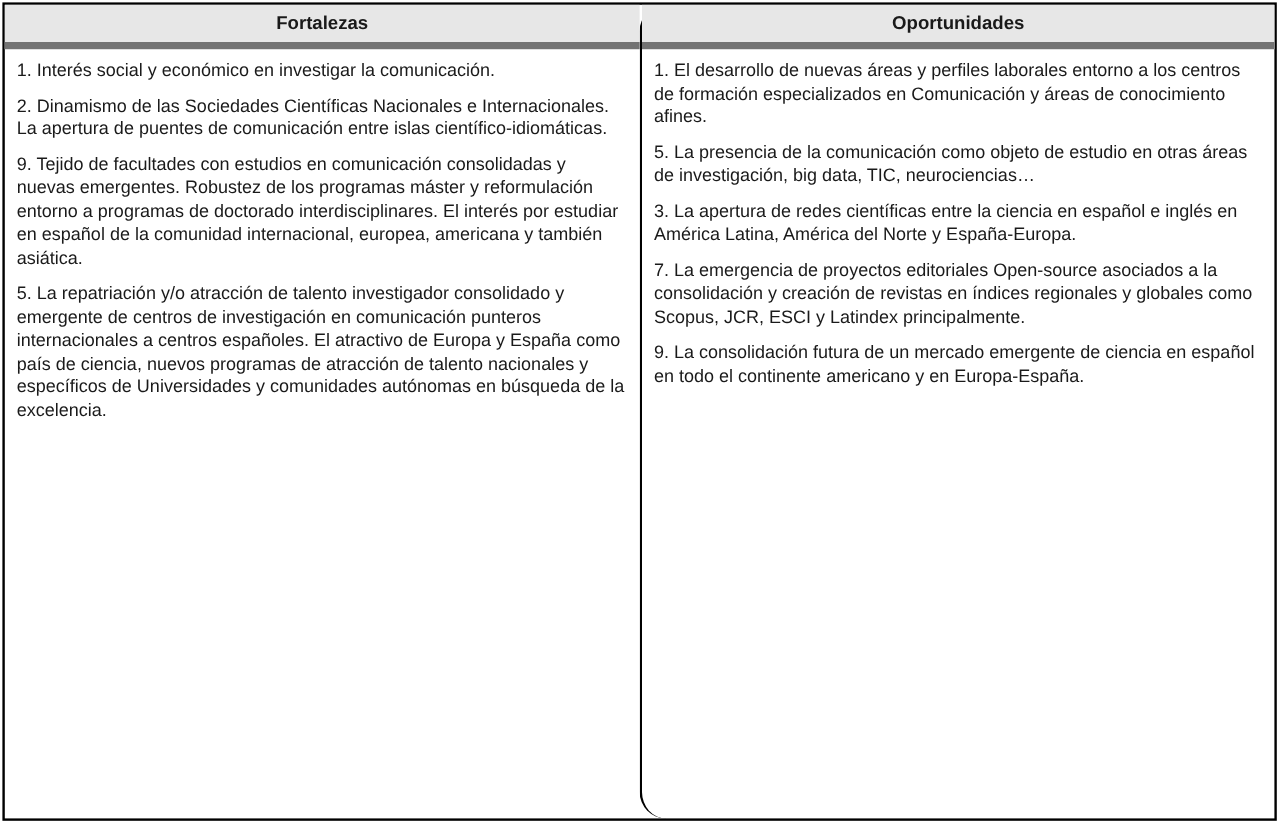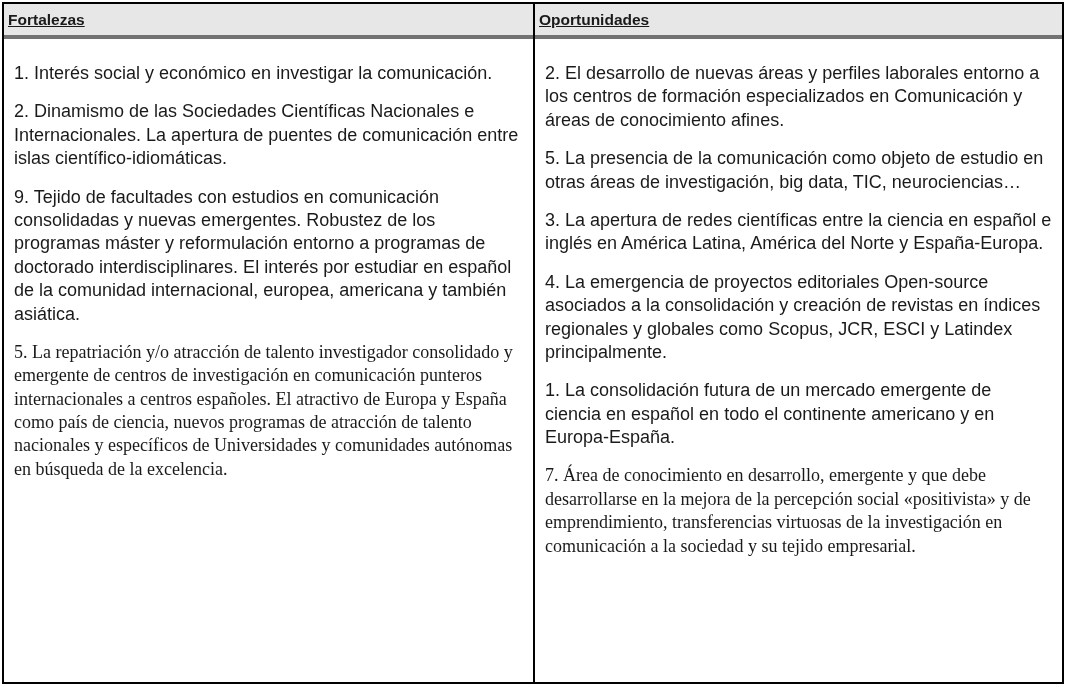--- a/index.html
+++ b/index.html
@@ -27,45 +27,45 @@
   }
   .col {
     flex: 1 1 50%;
     display: flex;
     flex-direction: column;
     box-sizing: border-box;
     min-width: 0;
   }
   .col + .col {
     border-left: 2px solid #000000;
+    border-radius: 22px;
   }
   .col-header {
     box-sizing: border-box;
-    border-bottom: 4px solid #737373;
+    border-bottom: 6px solid #737373;
     background: #e7e7e7;
     font-weight: bold;
     font-size: 15.5px;
+    text-align: center;
     padding: 7px 4px 6px 4px;
     flex: 0 0 auto;
-    text-decoration: underline;
   }
   .col-body {
     flex: 1 1 auto;
     box-sizing: border-box;
     padding: 8px 10px 6px 10px;
     overflow: hidden;
   }
   .col-body p {
-    margin: 15px 0 10px 0;
-    font-size: 18px;
+    margin: 0 0 10px 0;
+    font-size: 15px;
     line-height: 1.3;
   }
   .col-body p:last-child {
     margin-bottom: 0;
-    font-family: Liberation Serif, serif;
   }
 </style>
 </head>
 <body>
 
 <div class="page">
   <div class="swot-table">
 
     <div class="col">
       <div class="col-header">Fortalezas</div>
@@ -73,23 +73,22 @@
         <p>1. Interés social y económico en investigar la comunicación.</p>
         <p>2. Dinamismo de las Sociedades Científicas Nacionales e Internacionales. La apertura de puentes de comunicación entre islas científico-idiomáticas.</p>
         <p>9. Tejido de facultades con estudios en comunicación consolidadas y nuevas emergentes. Robustez de los programas máster y reformulación entorno a programas de doctorado interdisciplinares. El interés por estudiar en español de la comunidad internacional, europea, americana y también asiática.</p>
         <p>5. La repatriación y/o atracción de talento investigador consolidado y emergente de centros de investigación en comunicación punteros internacionales a centros españoles. El atractivo de Europa y España como país de ciencia, nuevos programas de atracción de talento nacionales y específicos de Universidades y comunidades autónomas en búsqueda de la excelencia.</p>
       </div>
     </div>
 
     <div class="col">
       <div class="col-header">Oportunidades</div>
       <div class="col-body">
-        <p>2. El desarrollo de nuevas áreas y perfiles laborales entorno a los centros de formación especializados en Comunicación y áreas de conocimiento afines.</p>
+        <p>1. El desarrollo de nuevas áreas y perfiles laborales entorno a los centros de formación especializados en Comunicación y áreas de conocimiento afines.</p>
         <p>5. La presencia de la comunicación como objeto de estudio en otras áreas de investigación, big data, TIC, neurociencias…</p>
         <p>3. La apertura de redes científicas entre la ciencia en español e inglés en América Latina, América del Norte y España-Europa.</p>
-        <p>4. La emergencia de proyectos editoriales Open-source asociados a la consolidación y creación de revistas en índices regionales y globales como Scopus, JCR, ESCI y Latindex principalmente.</p>
-        <p>1. La consolidación futura de un mercado emergente de ciencia en español en todo el continente americano y en Europa-España.</p>
-        <p>7. Área de conocimiento en desarrollo, emergente y que debe desarrollarse en la mejora de la percepción social «positivista» y de emprendimiento, transferencias virtuosas de la investigación en comunicación a la sociedad y su tejido empresarial.</p>
+        <p>7. La emergencia de proyectos editoriales Open-source asociados a la consolidación y creación de revistas en índices regionales y globales como Scopus, JCR, ESCI y Latindex principalmente.</p>
+        <p>9. La consolidación futura de un mercado emergente de ciencia en español en todo el continente americano y en Europa-España.</p>
       </div>
     </div>
 
   </div>
 </div>
 
 </body></html>

